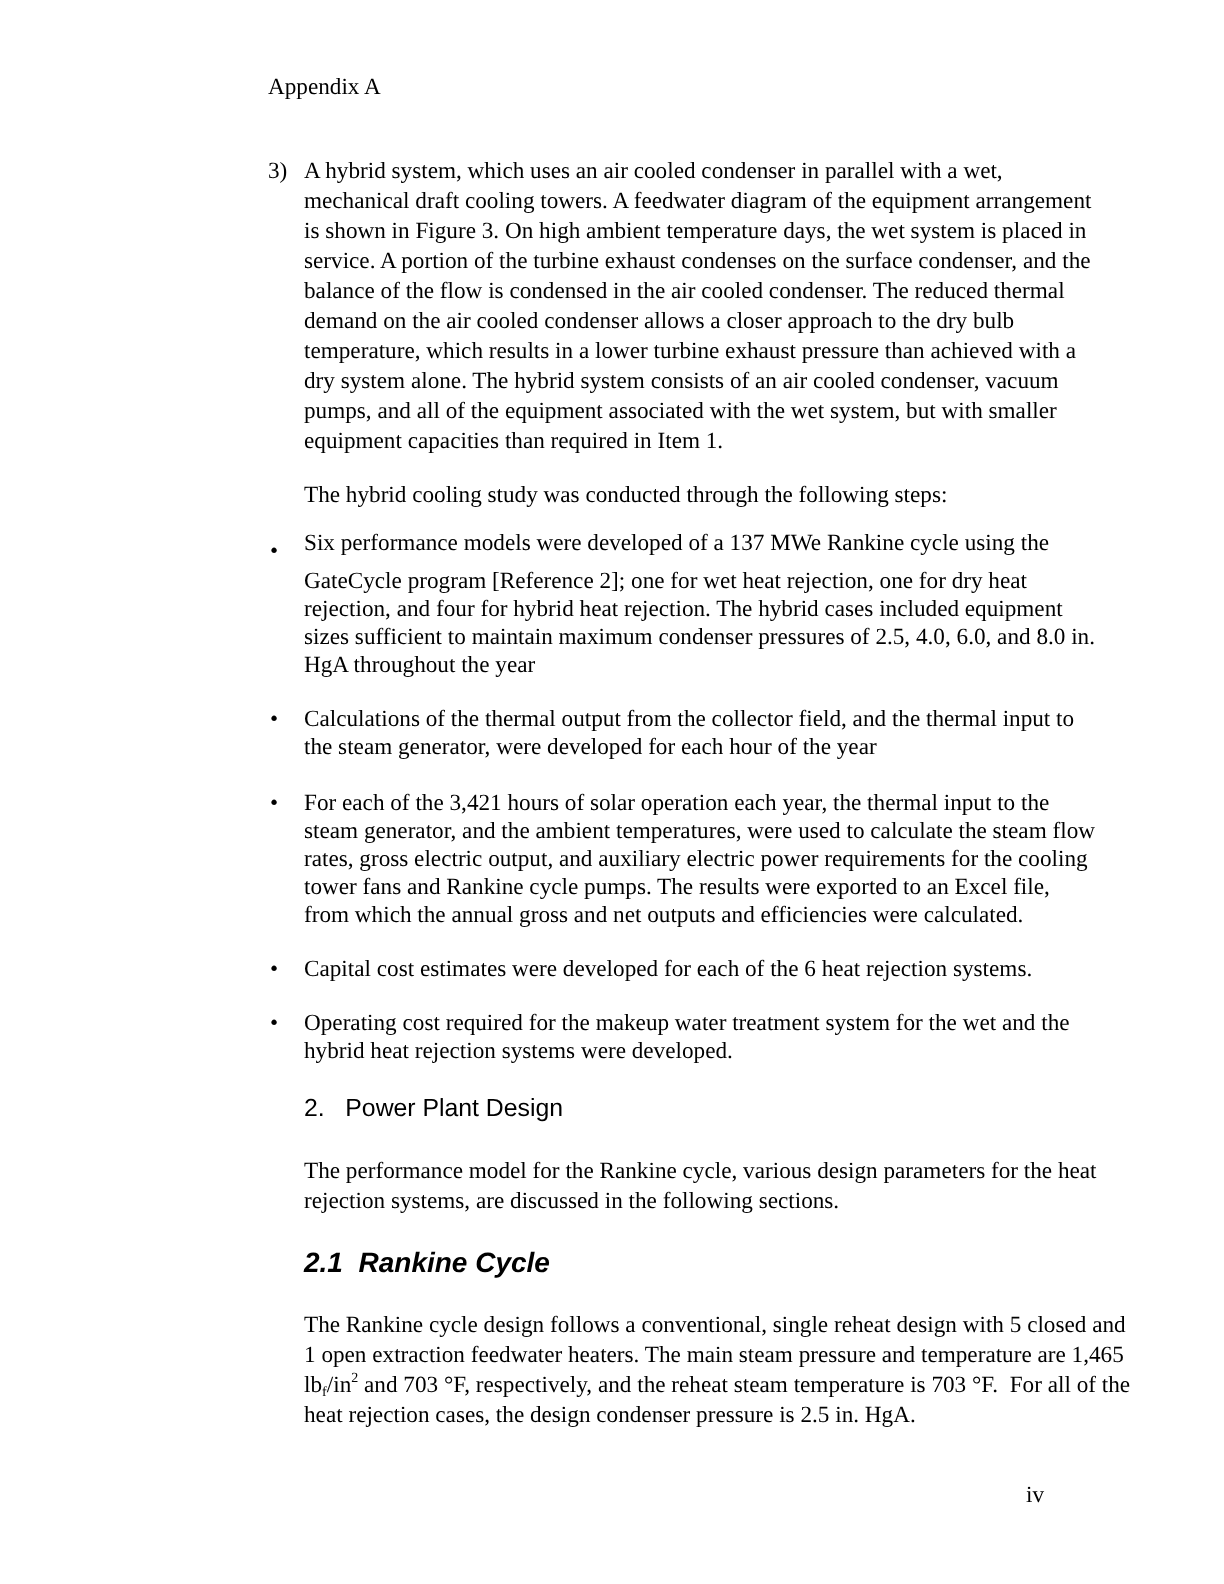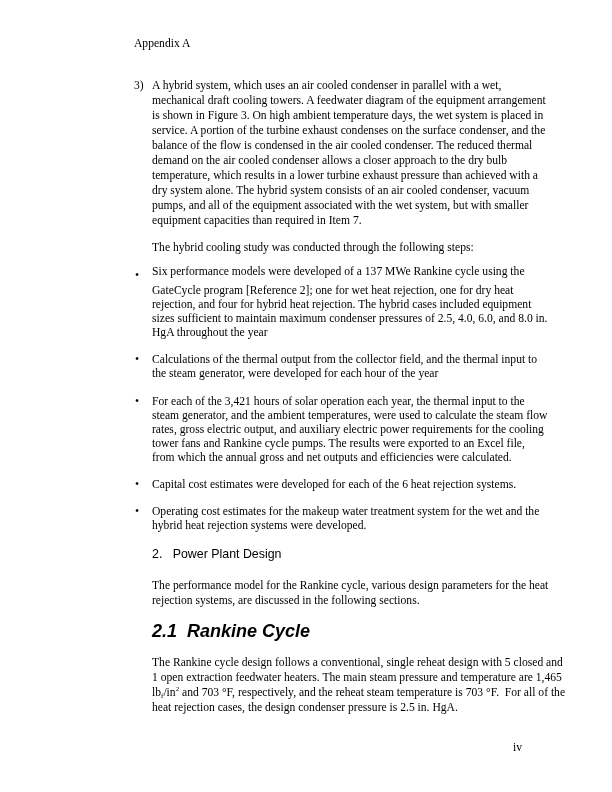--- a/index.html
+++ b/index.html
@@ -6,42 +6,42 @@
   body { width: 612px; height: 792px; position: relative; overflow: hidden;
          font-family: "Liberation Serif", serif; color: #000; font-size: 11.6px; }
   .line { position: absolute; white-space: nowrap; line-height: 15px; margin-left: 44px; }
   .hdr { left: 90px; top: 36px; }
   .num { left: 90px; }
   .ind { left: 108px; }
   .body { left: 108px; }
   .bullet { left: 91px; }
   .bt { left: 108px; }
   .h2 { font-family: "Liberation Sans", sans-serif; font-weight: normal; font-size: 12.4px; }
-  .h3 { font-family: "Liberation Sans", sans-serif; font-weight: bold; font-style: italic; font-size: 18px; }
+  .h3 { font-family: "Liberation Sans", sans-serif; font-weight: bold; font-style: italic; font-size: 14px; }
   .pn { right: 90px; top: 740px; }
   sup { font-size: 7px; vertical-align: 5px; line-height: 0; }
   sub { font-size: 7px; vertical-align: -2px; line-height: 0; }
 </style>
 </head>
 <body>
 
 <div>
   <div class="line hdr">Appendix A</div>
 
   <div class="line num" style="top:78px">3)</div>
   <div class="line ind" style="top:78px">A hybrid system, which uses an air cooled condenser in parallel with a wet,</div>
   <div class="line ind" style="top:93px">mechanical draft cooling towers.  A feedwater diagram of the equipment arrangement</div>
   <div class="line ind" style="top:108px">is shown in Figure 3.  On high ambient temperature days, the wet system is placed in</div>
   <div class="line ind" style="top:123px">service.  A portion of the turbine exhaust condenses on the surface condenser, and the</div>
   <div class="line ind" style="top:138px">balance of the flow is condensed in the air cooled condenser.  The reduced thermal</div>
   <div class="line ind" style="top:153px">demand on the air cooled condenser allows a closer approach to the dry bulb</div>
   <div class="line ind" style="top:168px">temperature, which results in a lower turbine exhaust pressure than achieved with a</div>
   <div class="line ind" style="top:183px">dry system alone.  The hybrid system consists of an air cooled condenser, vacuum</div>
   <div class="line ind" style="top:198px">pumps, and all of the equipment associated with the wet system, but with smaller</div>
-  <div class="line ind" style="top:213px">equipment capacities than required in Item 7.</div>
+  <div class="line ind" style="top:213px">equipment capacities than required in Item 1.</div>
 
   <div class="line body" style="top:240px">The hybrid cooling study was conducted through the following steps:</div>
 
   <div class="line bullet" style="top:268px">•</div>
   <div class="line bt" style="top:264px">Six performance models were developed of a 137 MWe Rankine cycle using the</div>
   <div class="line bt" style="top:283px">GateCycle program [Reference 2]; one for wet heat rejection, one for dry heat</div>
   <div class="line bt" style="top:297px">rejection, and four for hybrid heat rejection.  The hybrid cases included equipment</div>
   <div class="line bt" style="top:311px">sizes sufficient to maintain maximum condenser pressures of 2.5, 4.0, 6.0, and 8.0 in.</div>
   <div class="line bt" style="top:325px">HgA throughout the year</div>
 
@@ -53,21 +53,21 @@
   <div class="line bt" style="top:394px">For each of the 3,421 hours of solar operation each year, the thermal input to the</div>
   <div class="line bt" style="top:408px">steam generator, and the ambient temperatures, were used to calculate the steam flow</div>
   <div class="line bt" style="top:422px">rates, gross electric output, and auxiliary electric power requirements for the cooling</div>
   <div class="line bt" style="top:436px">tower fans and Rankine cycle pumps.  The results were exported to an Excel file,</div>
   <div class="line bt" style="top:450px">from which the annual gross and net outputs and efficiencies were calculated.</div>
 
   <div class="line bullet" style="top:477px">•</div>
   <div class="line bt" style="top:477px">Capital cost estimates were developed for each of the 6 heat rejection systems.</div>
 
   <div class="line bullet" style="top:504px">•</div>
-  <div class="line bt" style="top:504px">Operating cost estimates for the makeup water treatment system for the wet and the</div>
+  <div class="line bt" style="top:504px">Operating cost required for the makeup water treatment system for the wet and the</div>
   <div class="line bt" style="top:518px">hybrid heat rejection systems were developed.</div>
 
   <div class="line body h2" style="top:547px; white-space:pre">2.   Power Plant Design</div>
   <div class="line body" style="top:578px">The performance model for the Rankine cycle, various design parameters for the heat</div>
   <div class="line ind" style="top:593px">rejection systems, are discussed in the following sections.</div>
 
   <div class="line body h3" style="top:624px; white-space:pre">2.1  Rankine Cycle</div>
   <div class="line body" style="top:655px">The Rankine cycle design follows a conventional, single reheat design with 5 closed and</div>
   <div class="line body" style="top:670px">1 open extraction feedwater heaters.  The main steam pressure and temperature are 1,465</div>
   <div class="line body" style="top:685px; white-space:pre"><span>lb</span><sub>f</sub><span>/in</span><sup>2</sup><span> and 703 °F, respectively, and the reheat steam temperature is 703 °F.  For all of the</span></div>

